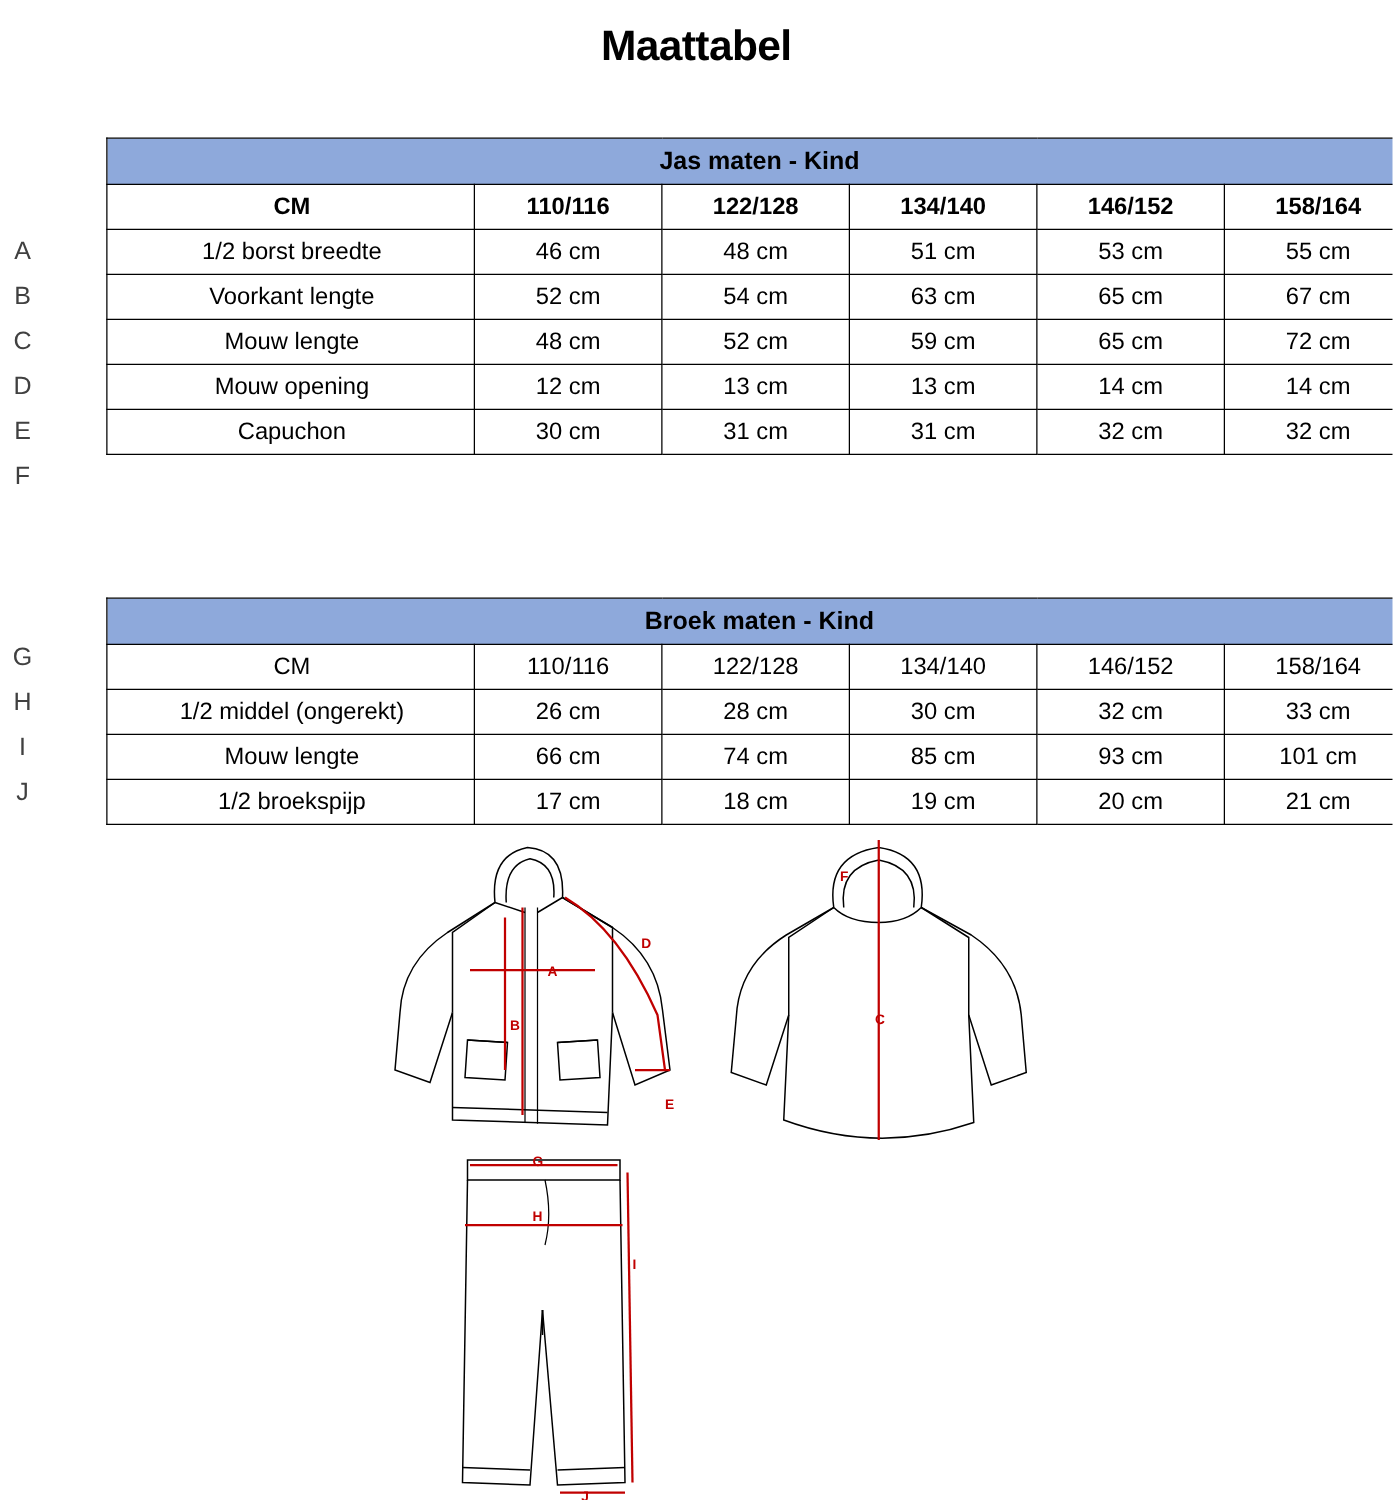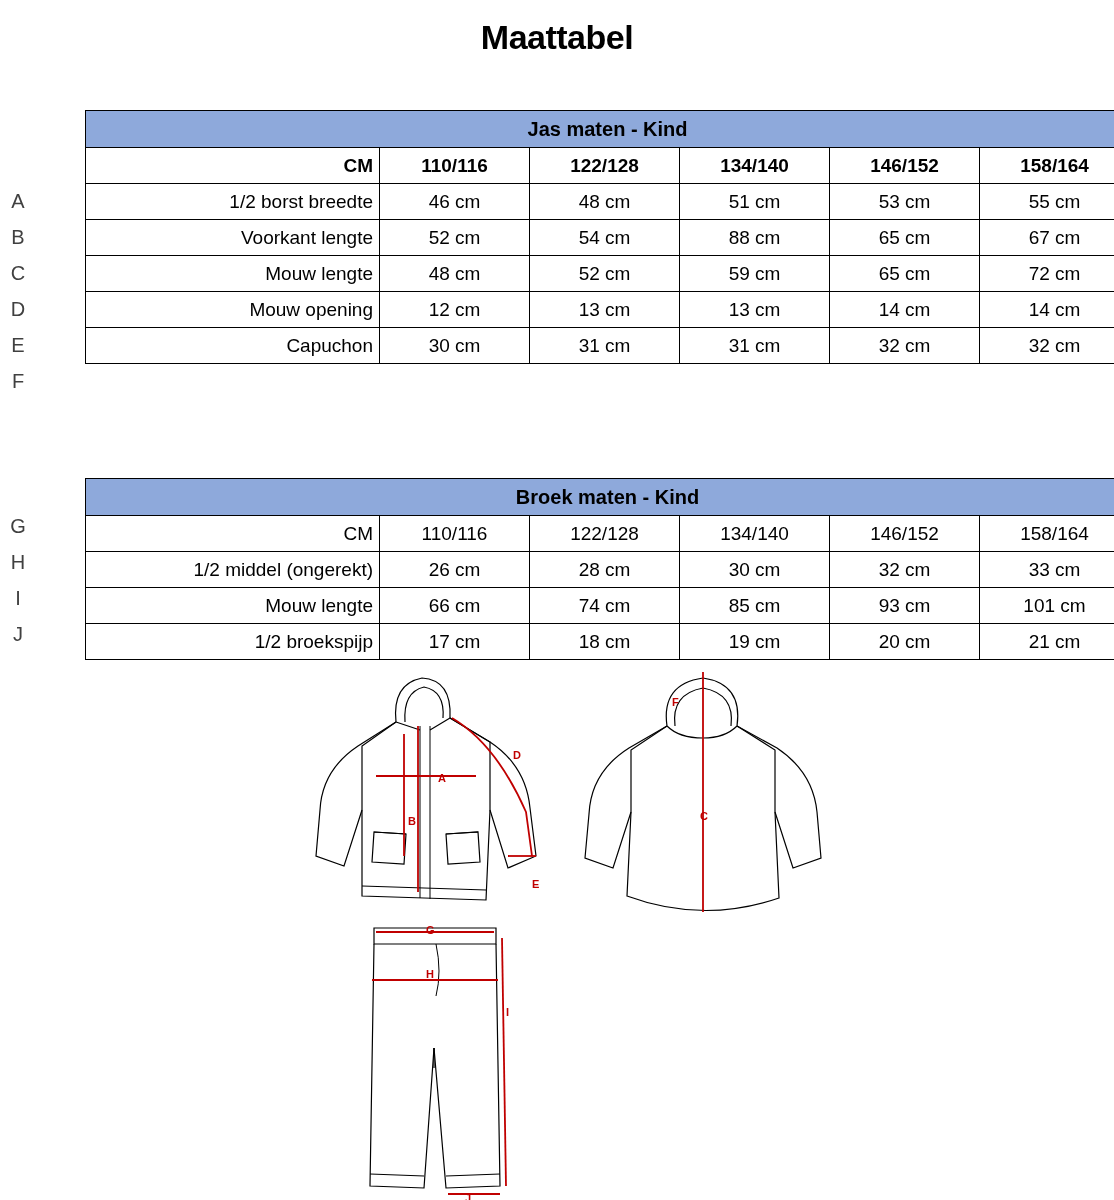--- a/index.html
+++ b/index.html
@@ -50,21 +50,21 @@
     box-sizing: border-box;
   }
   table.size-table .caption-cell {
     background: #8ea9db;
     font-weight: bold;
     font-size: 20px;
     text-align: center;
     height: 37px;
   }
   table.size-table td.label-col {
-    text-align: right;
+    text-align: center;
     padding-left: 8px;
   }
   col.c-label { width: 294px; }
   col.c-size { width: 150px; }
 
   
   #jas-block tr.head-row td { font-weight: bold; }
   #broek-block tr.head-row td { font-weight: normal; }
 
   
@@ -125,21 +125,21 @@
         <td>46 cm</td>
         <td>48 cm</td>
         <td>51 cm</td>
         <td>53 cm</td>
         <td>55 cm</td>
       </tr>
       <tr>
         <td class="label-col">Voorkant lengte</td>
         <td>52 cm</td>
         <td>54 cm</td>
-        <td>88 cm</td>
+        <td>63 cm</td>
         <td>65 cm</td>
         <td>67 cm</td>
       </tr>
       <tr>
         <td class="label-col">Mouw lengte</td>
         <td>48 cm</td>
         <td>52 cm</td>
         <td>59 cm</td>
         <td>65 cm</td>
         <td>72 cm</td>

